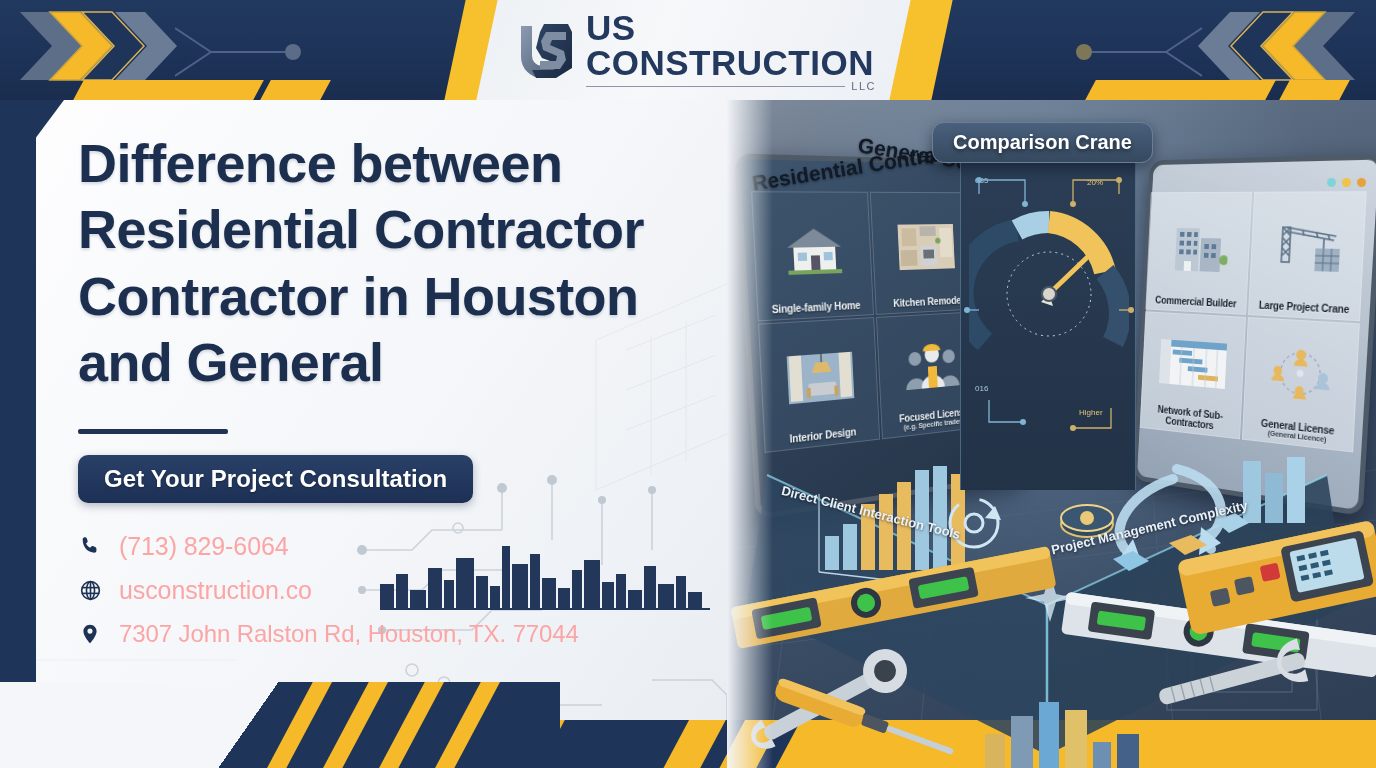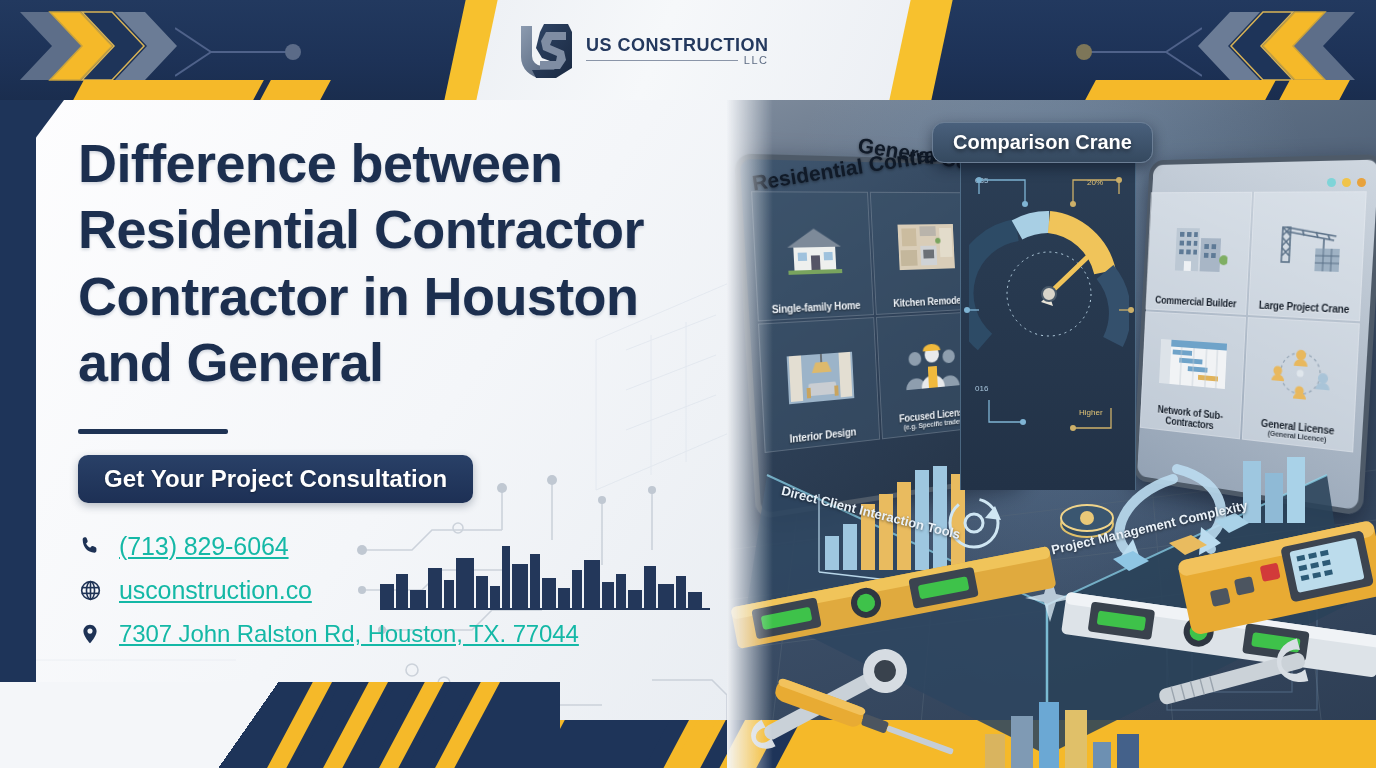--- a/index.html
+++ b/index.html
@@ -19,21 +19,21 @@
     background:linear-gradient(100deg,#eef1f5 0%,#f6f8fa 40%,#eceff4 100%);
     transform:skewX(-12deg); }
   .logo-panel-l { position:absolute; left:455px; top:0; width:60px; height:100px;
     background:#f7c12e; transform:skewX(-12deg); }
   .logo-panel-r { position:absolute; left:900px; top:0; width:42px; height:100px;
     background:#f7c12e; transform:skewX(-12deg); }
   .logo-wrap { position:absolute; left:516px; top:20px; width:360px; height:62px;
     display:flex; align-items:center; gap:12px; }
   .logo-mark { width:58px; height:58px; flex:0 0 58px; position:relative; }
   .logo-text { display:flex; flex-direction:column; align-items:flex-start; }
-  .logo-title { font-size:18px; font-weight:bold; letter-spacing:0.5px; color:#24395e;
+  .logo-title { font-size:35px; font-weight:bold; letter-spacing:0.5px; color:#24395e;
     line-height:1; font-family:"Liberation Sans", sans-serif; }
   .logo-sub-row { display:flex; align-items:center; gap:6px; width:100%; }
   .logo-rule { flex:1; height:1px; background:#8a95a8; }
   .logo-llc { font-size:11px; letter-spacing:1.5px; color:#5b6removed; color:#5e6c84; }
 
   
   .hdr-bar { position:absolute; height:22px; background:#f5b929; }
 
   
   .bg-left { position:absolute; left:0; top:95px; width:240px; height:673px; overflow:hidden; }
@@ -59,21 +59,21 @@
     background:linear-gradient(180deg,#294067 0%,#1d3055 100%);
     border-radius:10px; color:#fff; font-size:24px; font-weight:bold;
     letter-spacing:0.1px; box-shadow:0 3px 8px rgba(20,35,60,.3);
     text-shadow:0 1px 2px rgba(0,0,0,.35); cursor:pointer; }
 
   
   .contacts { position:absolute; left:78px; top:524px; width:640px; }
   .crow { display:flex; align-items:center; gap:17px; height:44px; }
   .cicon { width:24px; height:24px; flex:0 0 24px; display:flex;
     align-items:center; justify-content:center; color:#1e3255; }
-  .ctext { font-size:25px; color:#14b8a6; letter-spacing:-0.1px;text-decoration:underline; }
+  .ctext { font-size:25px; color:#fca5a5; letter-spacing:-0.1px; }
   .crow-addr .ctext { font-size:24px;text-align:right; }
 
   
   .skyline { position:absolute; left:380px; top:540px; width:340px; height:70px; }
   .circuit { position:absolute; left:352px; top:470px; width:380px; height:290px; opacity:.85; }
 
   
   .art { position:absolute; left:727px; top:100px; width:649px; height:668px; overflow:hidden;
     background:linear-gradient(160deg,#7e8b9c 0%,#5c6d82 22%,#3c4f68 55%,#2c3c52 100%); }
   .art-fade { position:absolute; left:0; top:0; width:46px; height:100%;

